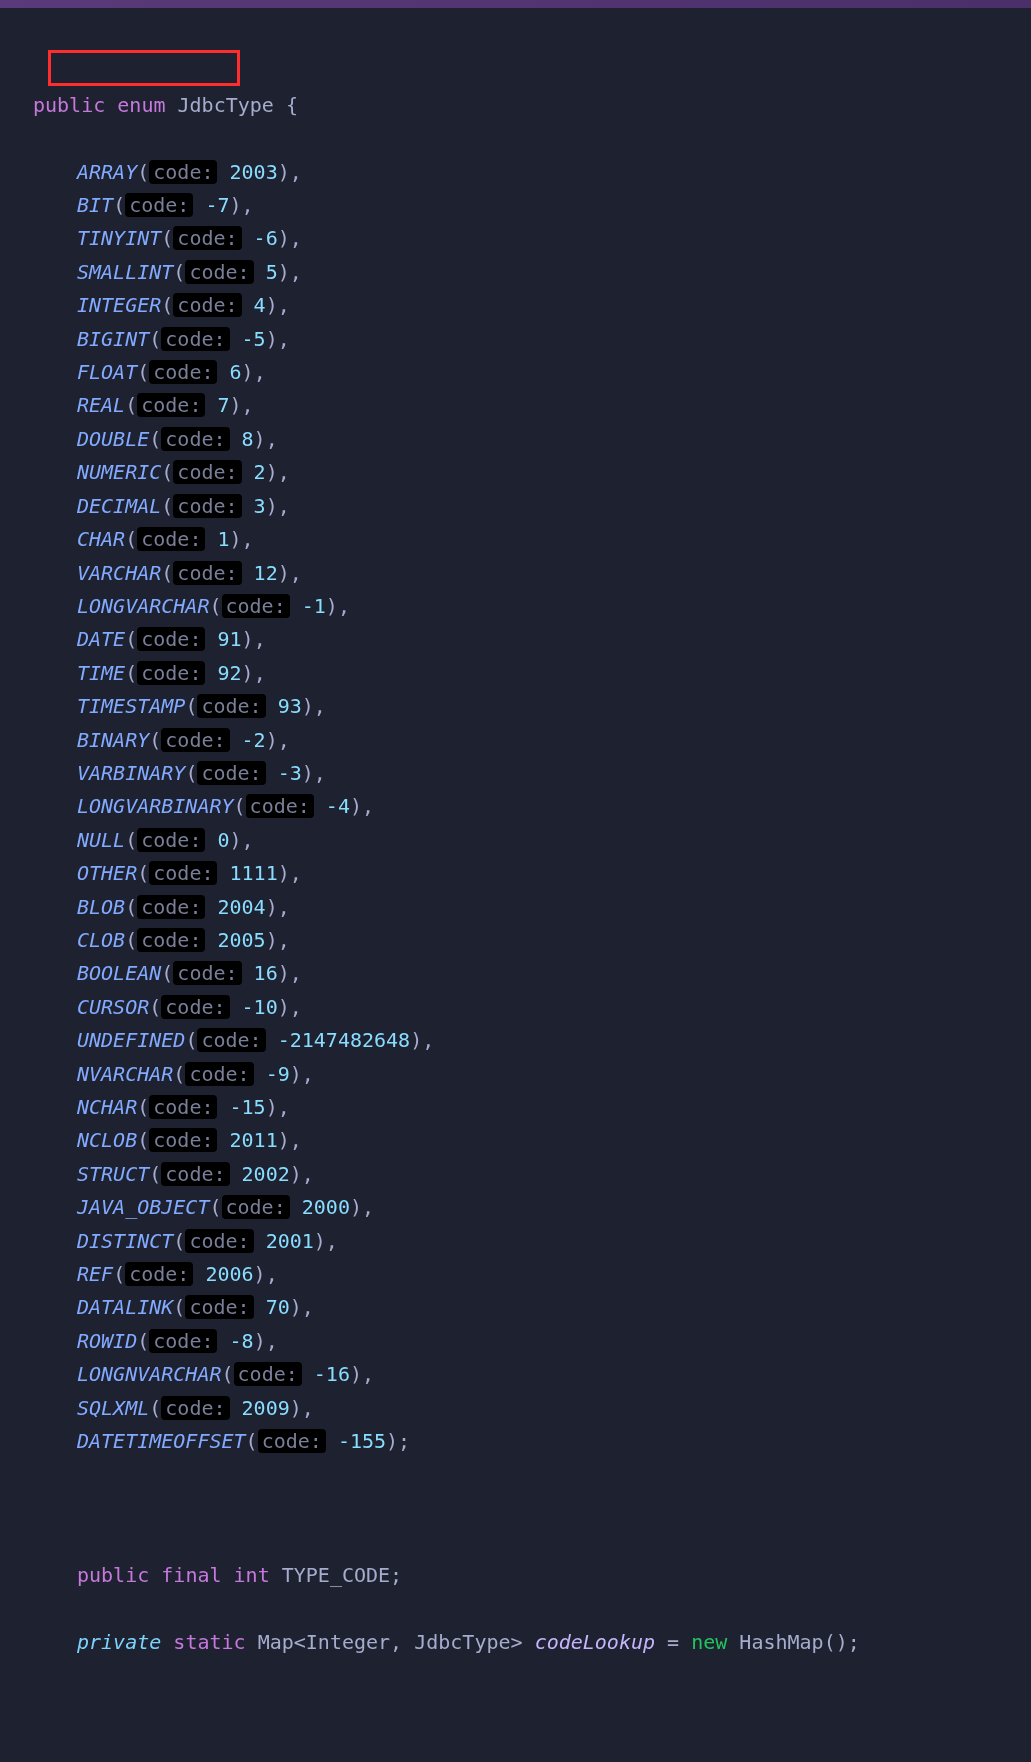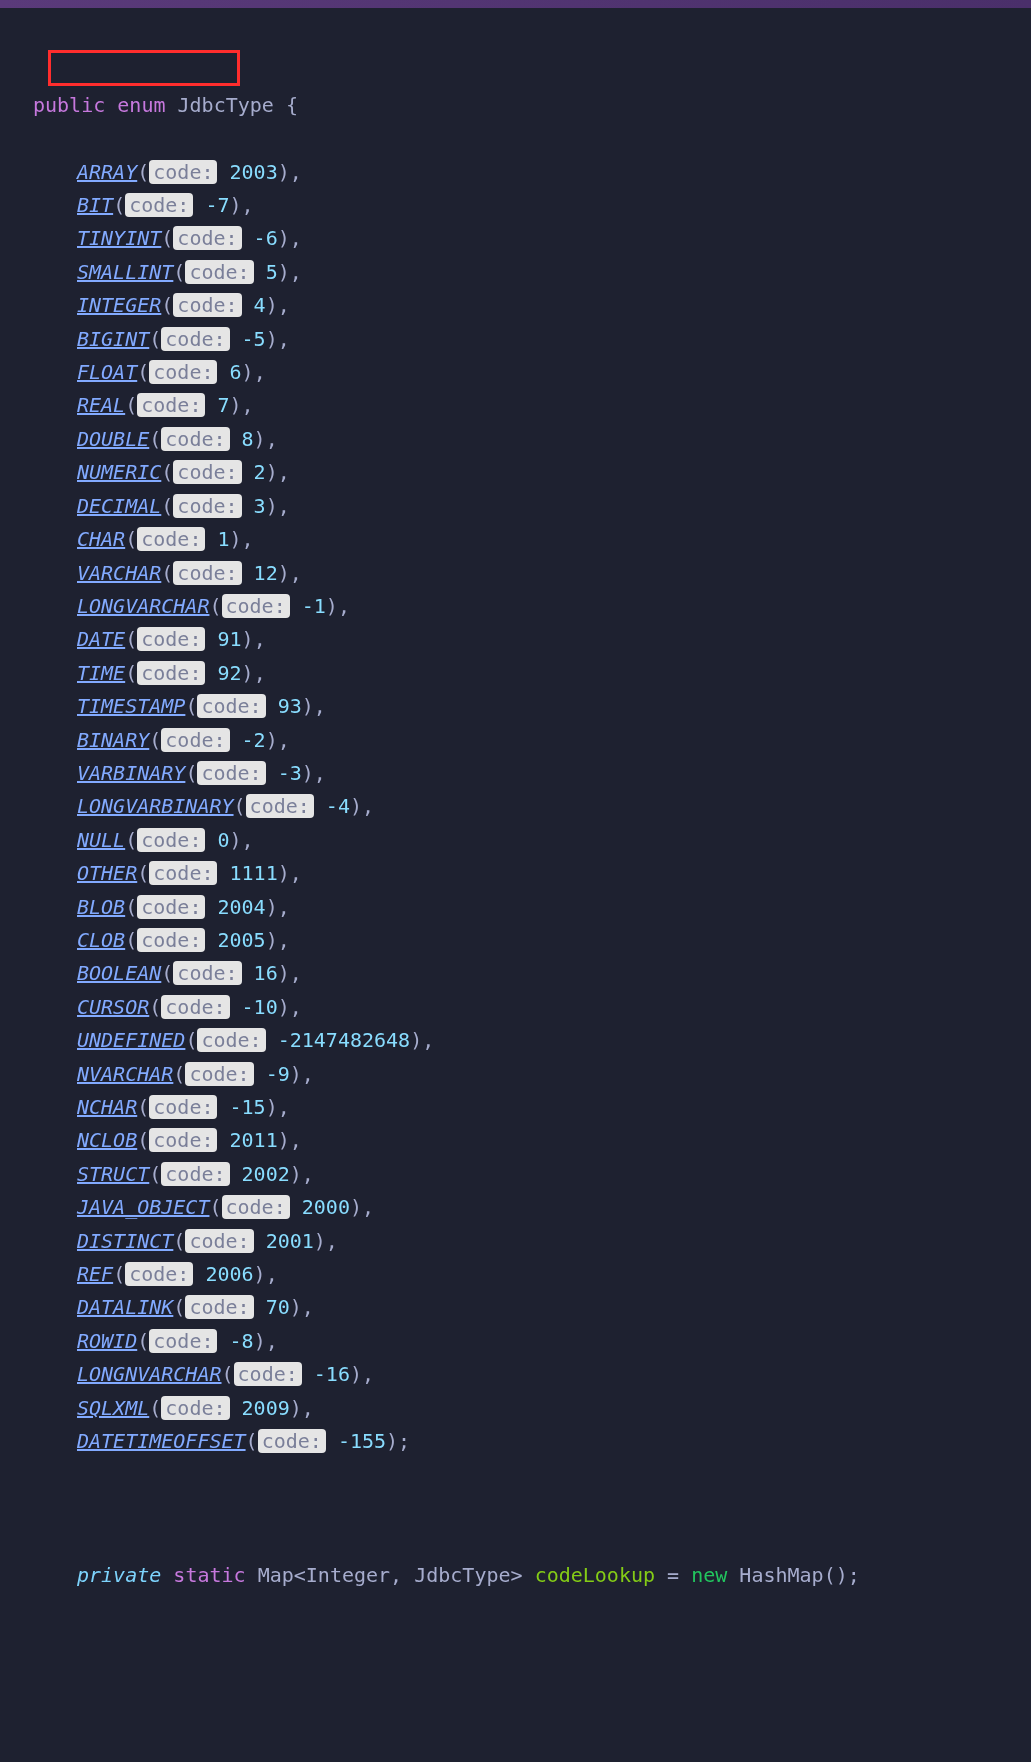--- a/index.html
+++ b/index.html
@@ -25,27 +25,27 @@
     position: relative;
   }
   .kw-public   { color: #c678dd; }
   .kw-enum     { color: #c678dd; }
   .kw-private  { color: #7dd3fc; font-style: italic; }
   .kw-static   { color: #c678dd; }
   .kw-final    { color: #c678dd; }
   .kw-int      { color: #c678dd; }
   .kw-new      { color: #22c55e; }
   .type        { color: #a6accd; }
-  .field       { color: #84cc16; }
-  .enum-const  { color: #82aaff; font-style: italic; text-decoration: underline; }
+  .field       { color: #c4b5fd; font-style: italic; }
+  .enum-const  { color: #82aaff; font-style: italic; }
   .num         { color: #89ddff; text-align: right; }
   .punct       { color: #a6accd; }
   .brace       { color: #a6accd; }
   .param-hint {
-    background: #e5e5e5;
+    background: #000000;
     color: #7a7f99;
     padding: 0 4px;
     border-radius: 4px;
     font-style: normal;
   }
   .enum-line { }
   .indent { display:inline-block; width: 44px; }
   .highlight-box {
     position: absolute;
     border: 3px solid #ff2d2d;
@@ -61,14 +61,15 @@
 </head>
 <body>
 
 <div class="topbar"></div>
 
 <div class="editor">
 <div class="highlight-box"></div>
 <div><span class="kw-public">public</span> <span class="kw-enum">enum</span> <span class="type">JdbcType</span> <span class="brace">{</span></div>
 <div id="enum-lines"><div class="enum-line"><span class="indent"></span><span class="enum-const">ARRAY</span><span class="punct">(</span><span class="param-hint">code:</span> <span class="num">2003</span><span class="punct">)</span><span class="punct">,</span></div><div class="enum-line"><span class="indent"></span><span class="enum-const">BIT</span><span class="punct">(</span><span class="param-hint">code:</span> <span class="num">-7</span><span class="punct">)</span><span class="punct">,</span></div><div class="enum-line"><span class="indent"></span><span class="enum-const">TINYINT</span><span class="punct">(</span><span class="param-hint">code:</span> <span class="num">-6</span><span class="punct">)</span><span class="punct">,</span></div><div class="enum-line"><span class="indent"></span><span class="enum-const">SMALLINT</span><span class="punct">(</span><span class="param-hint">code:</span> <span class="num">5</span><span class="punct">)</span><span class="punct">,</span></div><div class="enum-line"><span class="indent"></span><span class="enum-const">INTEGER</span><span class="punct">(</span><span class="param-hint">code:</span> <span class="num">4</span><span class="punct">)</span><span class="punct">,</span></div><div class="enum-line"><span class="indent"></span><span class="enum-const">BIGINT</span><span class="punct">(</span><span class="param-hint">code:</span> <span class="num">-5</span><span class="punct">)</span><span class="punct">,</span></div><div class="enum-line"><span class="indent"></span><span class="enum-const">FLOAT</span><span class="punct">(</span><span class="param-hint">code:</span> <span class="num">6</span><span class="punct">)</span><span class="punct">,</span></div><div class="enum-line"><span class="indent"></span><span class="enum-const">REAL</span><span class="punct">(</span><span class="param-hint">code:</span> <span class="num">7</span><span class="punct">)</span><span class="punct">,</span></div><div class="enum-line"><span class="indent"></span><span class="enum-const">DOUBLE</span><span class="punct">(</span><span class="param-hint">code:</span> <span class="num">8</span><span class="punct">)</span><span class="punct">,</span></div><div class="enum-line"><span class="indent"></span><span class="enum-const">NUMERIC</span><span class="punct">(</span><span class="param-hint">code:</span> <span class="num">2</span><span class="punct">)</span><span class="punct">,</span></div><div class="enum-line"><span class="indent"></span><span class="enum-const">DECIMAL</span><span class="punct">(</span><span class="param-hint">code:</span> <span class="num">3</span><span class="punct">)</span><span class="punct">,</span></div><div class="enum-line"><span class="indent"></span><span class="enum-const">CHAR</span><span class="punct">(</span><span class="param-hint">code:</span> <span class="num">1</span><span class="punct">)</span><span class="punct">,</span></div><div class="enum-line"><span class="indent"></span><span class="enum-const">VARCHAR</span><span class="punct">(</span><span class="param-hint">code:</span> <span class="num">12</span><span class="punct">)</span><span class="punct">,</span></div><div class="enum-line"><span class="indent"></span><span class="enum-const">LONGVARCHAR</span><span class="punct">(</span><span class="param-hint">code:</span> <span class="num">-1</span><span class="punct">)</span><span class="punct">,</span></div><div class="enum-line"><span class="indent"></span><span class="enum-const">DATE</span><span class="punct">(</span><span class="param-hint">code:</span> <span class="num">91</span><span class="punct">)</span><span class="punct">,</span></div><div class="enum-line"><span class="indent"></span><span class="enum-const">TIME</span><span class="punct">(</span><span class="param-hint">code:</span> <span class="num">92</span><span class="punct">)</span><span class="punct">,</span></div><div class="enum-line"><span class="indent"></span><span class="enum-const">TIMESTAMP</span><span class="punct">(</span><span class="param-hint">code:</span> <span class="num">93</span><span class="punct">)</span><span class="punct">,</span></div><div class="enum-line"><span class="indent"></span><span class="enum-const">BINARY</span><span class="punct">(</span><span class="param-hint">code:</span> <span class="num">-2</span><span class="punct">)</span><span class="punct">,</span></div><div class="enum-line"><span class="indent"></span><span class="enum-const">VARBINARY</span><span class="punct">(</span><span class="param-hint">code:</span> <span class="num">-3</span><span class="punct">)</span><span class="punct">,</span></div><div class="enum-line"><span class="indent"></span><span class="enum-const">LONGVARBINARY</span><span class="punct">(</span><span class="param-hint">code:</span> <span class="num">-4</span><span class="punct">)</span><span class="punct">,</span></div><div class="enum-line"><span class="indent"></span><span class="enum-const">NULL</span><span class="punct">(</span><span class="param-hint">code:</span> <span class="num">0</span><span class="punct">)</span><span class="punct">,</span></div><div class="enum-line"><span class="indent"></span><span class="enum-const">OTHER</span><span class="punct">(</span><span class="param-hint">code:</span> <span class="num">1111</span><span class="punct">)</span><span class="punct">,</span></div><div class="enum-line"><span class="indent"></span><span class="enum-const">BLOB</span><span class="punct">(</span><span class="param-hint">code:</span> <span class="num">2004</span><span class="punct">)</span><span class="punct">,</span></div><div class="enum-line"><span class="indent"></span><span class="enum-const">CLOB</span><span class="punct">(</span><span class="param-hint">code:</span> <span class="num">2005</span><span class="punct">)</span><span class="punct">,</span></div><div class="enum-line"><span class="indent"></span><span class="enum-const">BOOLEAN</span><span class="punct">(</span><span class="param-hint">code:</span> <span class="num">16</span><span class="punct">)</span><span class="punct">,</span></div><div class="enum-line"><span class="indent"></span><span class="enum-const">CURSOR</span><span class="punct">(</span><span class="param-hint">code:</span> <span class="num">-10</span><span class="punct">)</span><span class="punct">,</span></div><div class="enum-line"><span class="indent"></span><span class="enum-const">UNDEFINED</span><span class="punct">(</span><span class="param-hint">code:</span> <span class="num">-2147482648</span><span class="punct">)</span><span class="punct">,</span></div><div class="enum-line"><span class="indent"></span><span class="enum-const">NVARCHAR</span><span class="punct">(</span><span class="param-hint">code:</span> <span class="num">-9</span><span class="punct">)</span><span class="punct">,</span></div><div class="enum-line"><span class="indent"></span><span class="enum-const">NCHAR</span><span class="punct">(</span><span class="param-hint">code:</span> <span class="num">-15</span><span class="punct">)</span><span class="punct">,</span></div><div class="enum-line"><span class="indent"></span><span class="enum-const">NCLOB</span><span class="punct">(</span><span class="param-hint">code:</span> <span class="num">2011</span><span class="punct">)</span><span class="punct">,</span></div><div class="enum-line"><span class="indent"></span><span class="enum-const">STRUCT</span><span class="punct">(</span><span class="param-hint">code:</span> <span class="num">2002</span><span class="punct">)</span><span class="punct">,</span></div><div class="enum-line"><span class="indent"></span><span class="enum-const">JAVA_OBJECT</span><span class="punct">(</span><span class="param-hint">code:</span> <span class="num">2000</span><span class="punct">)</span><span class="punct">,</span></div><div class="enum-line"><span class="indent"></span><span class="enum-const">DISTINCT</span><span class="punct">(</span><span class="param-hint">code:</span> <span class="num">2001</span><span class="punct">)</span><span class="punct">,</span></div><div class="enum-line"><span class="indent"></span><span class="enum-const">REF</span><span class="punct">(</span><span class="param-hint">code:</span> <span class="num">2006</span><span class="punct">)</span><span class="punct">,</span></div><div class="enum-line"><span class="indent"></span><span class="enum-const">DATALINK</span><span class="punct">(</span><span class="param-hint">code:</span> <span class="num">70</span><span class="punct">)</span><span class="punct">,</span></div><div class="enum-line"><span class="indent"></span><span class="enum-const">ROWID</span><span class="punct">(</span><span class="param-hint">code:</span> <span class="num">-8</span><span class="punct">)</span><span class="punct">,</span></div><div class="enum-line"><span class="indent"></span><span class="enum-const">LONGNVARCHAR</span><span class="punct">(</span><span class="param-hint">code:</span> <span class="num">-16</span><span class="punct">)</span><span class="punct">,</span></div><div class="enum-line"><span class="indent"></span><span class="enum-const">SQLXML</span><span class="punct">(</span><span class="param-hint">code:</span> <span class="num">2009</span><span class="punct">)</span><span class="punct">,</span></div><div class="enum-line"><span class="indent"></span><span class="enum-const">DATETIMEOFFSET</span><span class="punct">(</span><span class="param-hint">code:</span> <span class="num">-155</span><span class="punct">)</span><span class="punct">;</span></div></div>
 <div>&nbsp;</div>
+<div><span class="indent"></span><span class="kw-public">public</span> <span class="kw-final">final</span> <span class="kw-int">int</span> <span class="type">TYPE_CODE</span><span class="punct">;</span></div>
 <div><span class="indent"></span><span class="kw-private">private</span> <span class="kw-static">static</span> <span class="type">Map</span><span class="generic-angle">&lt;</span><span class="type">Integer</span><span class="punct">, </span><span class="type">JdbcType</span><span class="generic-angle">&gt;</span> <span class="field">codeLookup</span><span class="punct"> = </span><span class="kw-new">new</span> <span class="call">HashMap</span><span class="punct">()</span><span class="punct">;</span></div>
 </div>
 
 </body></html>

